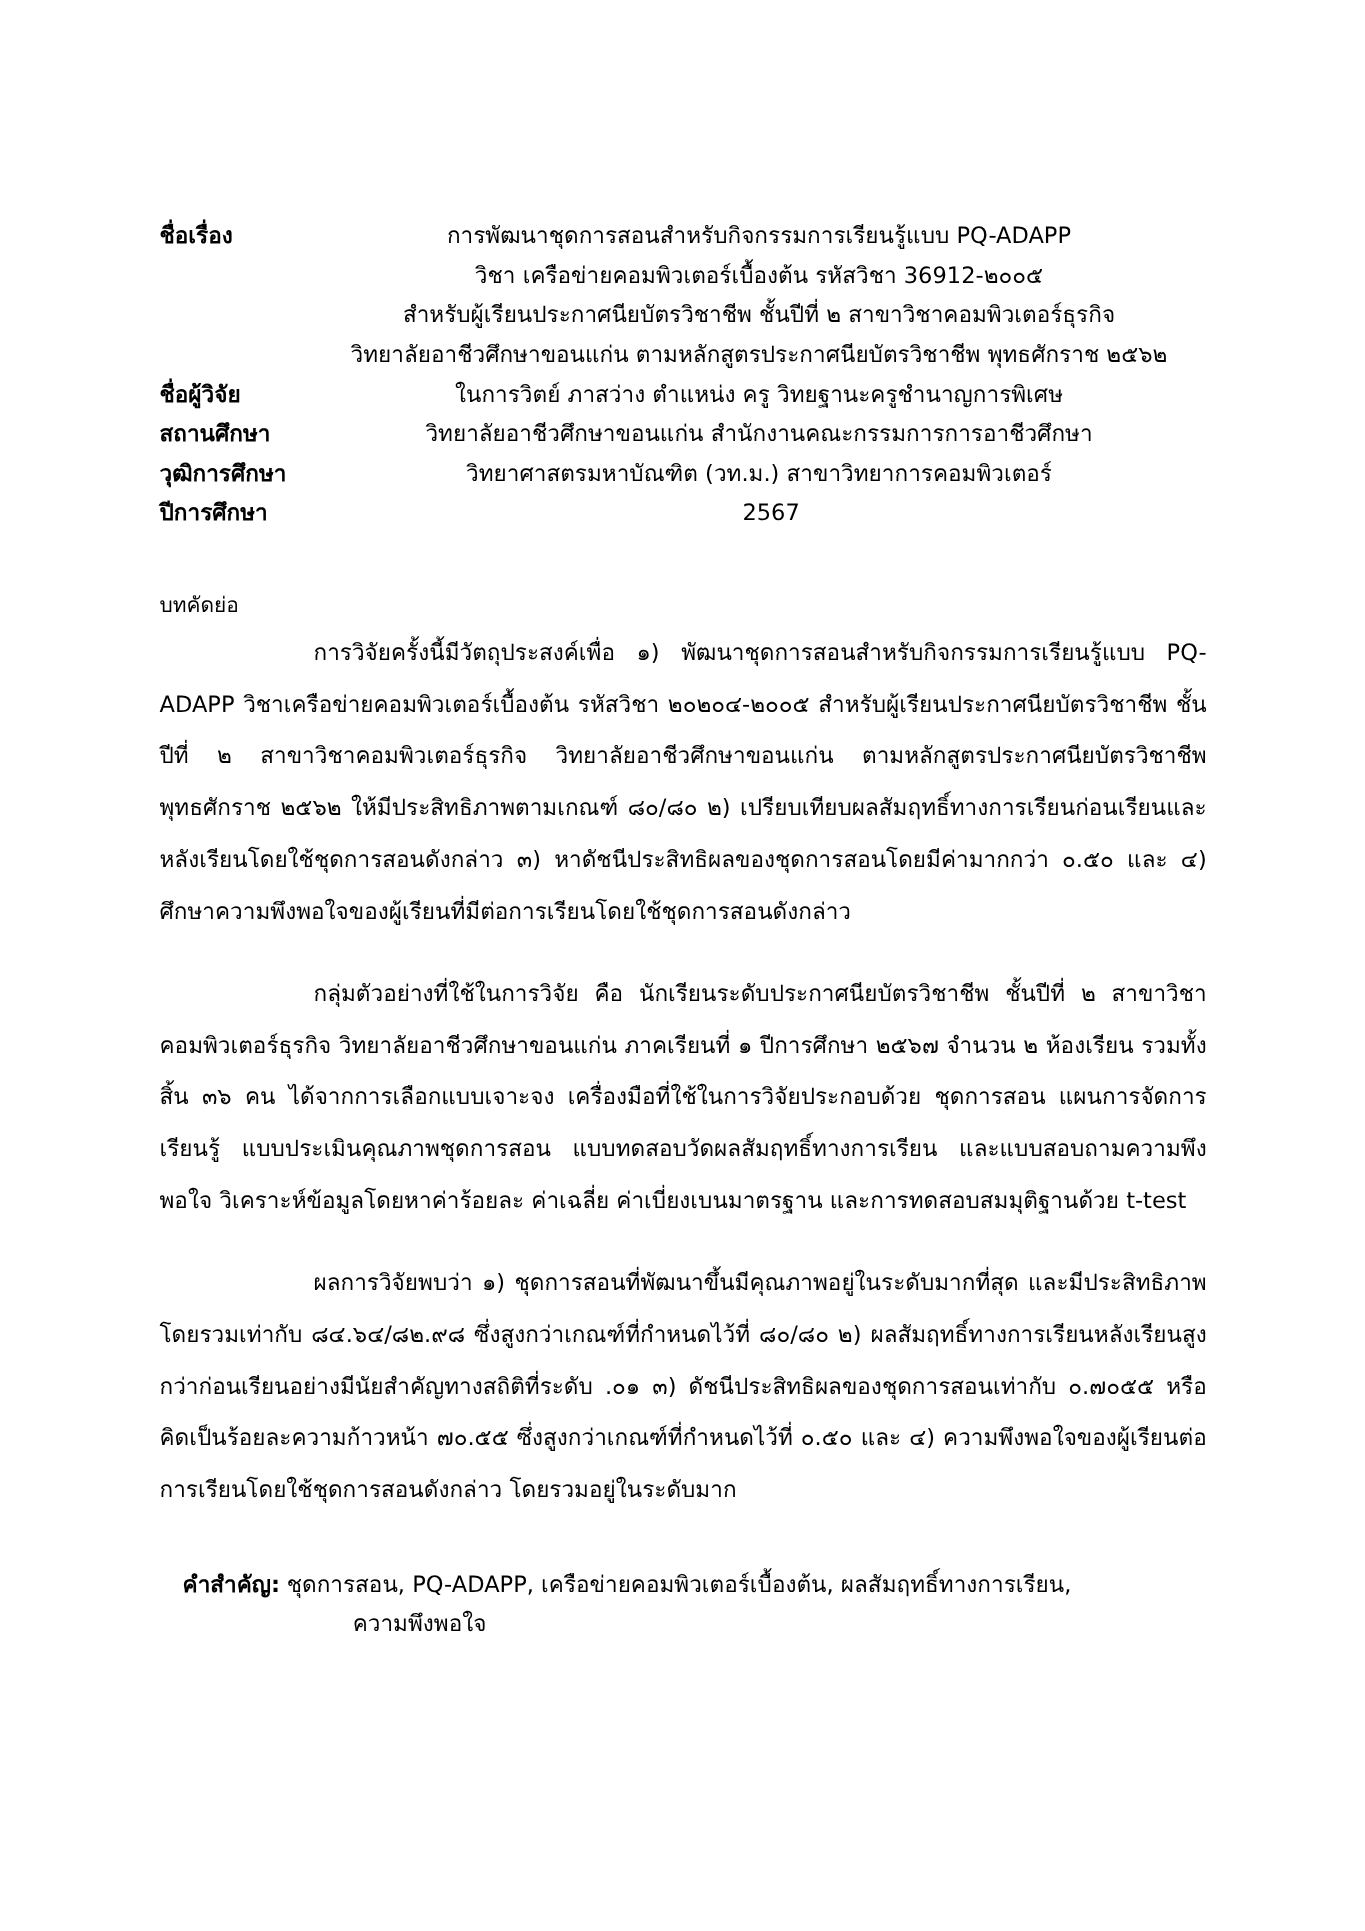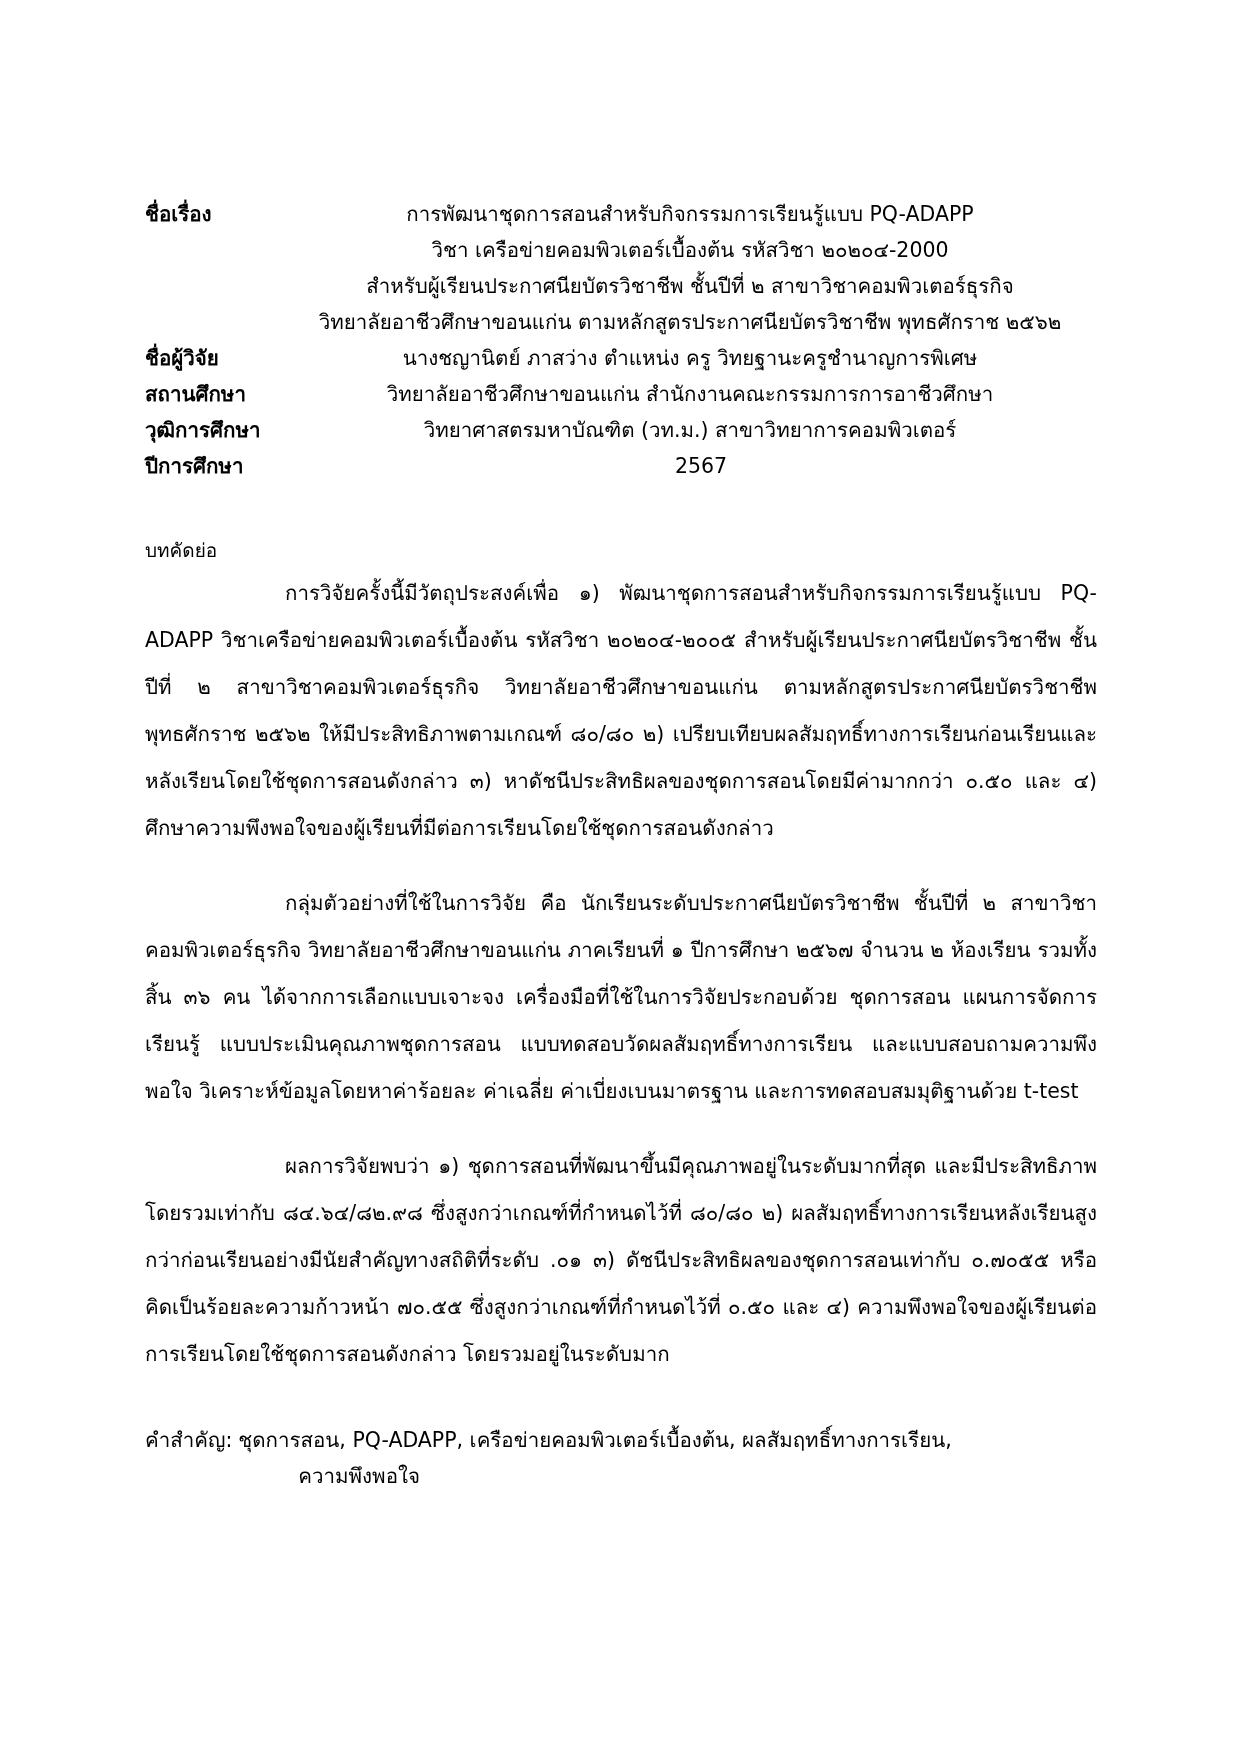--- a/index.html
+++ b/index.html
@@ -85,23 +85,24 @@
 
   
   .keywords {
     margin-top: 44px;
     font-size: 20.5px;
     line-height: 36px;
     display: flex;
     align-items: flex-start;
   }
   .keywords-label {
-    font-weight: normal;
+    font-weight: bold;
     white-space: nowrap;
     flex: 0 0 auto;
+    margin-left: 21px;
   }
   .keywords-values {
     flex: 1 1 auto;
     padding-left: 6px;
   }
   .keywords-line2 {
     display: block;
     padding-left: 60px;
   }
 </style>
@@ -112,34 +113,34 @@
   <div class="content">
 
     <div class="meta-block">
 
       <div class="meta-row">
         <div class="meta-label">ชื่อเรื่อง</div>
         <div class="meta-value">การพัฒนาชุดการสอนสำหรับกิจกรรมการเรียนรู้แบบ PQ-ADAPP</div>
       </div>
       <div class="meta-row">
         <div class="meta-label spacer">&nbsp;</div>
-        <div class="meta-value">วิชา เครือข่ายคอมพิวเตอร์เบื้องต้น รหัสวิชา ๒๐๒๐๔-2000</div>
+        <div class="meta-value">วิชา เครือข่ายคอมพิวเตอร์เบื้องต้น รหัสวิชา 36912-๒๐๐๕</div>
       </div>
       <div class="meta-row">
         <div class="meta-label spacer">&nbsp;</div>
         <div class="meta-value">สำหรับผู้เรียนประกาศนียบัตรวิชาชีพ ชั้นปีที่ ๒ สาขาวิชาคอมพิวเตอร์ธุรกิจ</div>
       </div>
       <div class="meta-row">
         <div class="meta-label spacer">&nbsp;</div>
         <div class="meta-value">วิทยาลัยอาชีวศึกษาขอนแก่น ตามหลักสูตรประกาศนียบัตรวิชาชีพ พุทธศักราช ๒๕๖๒</div>
       </div>
 
       <div class="meta-row">
         <div class="meta-label">ชื่อผู้วิจัย</div>
-        <div class="meta-value">นางชญานิตย์  ภาสว่าง  ตำแหน่ง ครู  วิทยฐานะครูชำนาญการพิเศษ</div>
+        <div class="meta-value">ในการวิตย์  ภาสว่าง  ตำแหน่ง ครู  วิทยฐานะครูชำนาญการพิเศษ</div>
       </div>
 
       <div class="meta-row">
         <div class="meta-label">สถานศึกษา</div>
         <div class="meta-value">วิทยาลัยอาชีวศึกษาขอนแก่น สำนักงานคณะกรรมการการอาชีวศึกษา</div>
       </div>
 
       <div class="meta-row">
         <div class="meta-label">วุฒิการศึกษา</div>
         <div class="meta-value">วิทยาศาสตรมหาบัณฑิต (วท.ม.) สาขาวิทยาการคอมพิวเตอร์</div>

